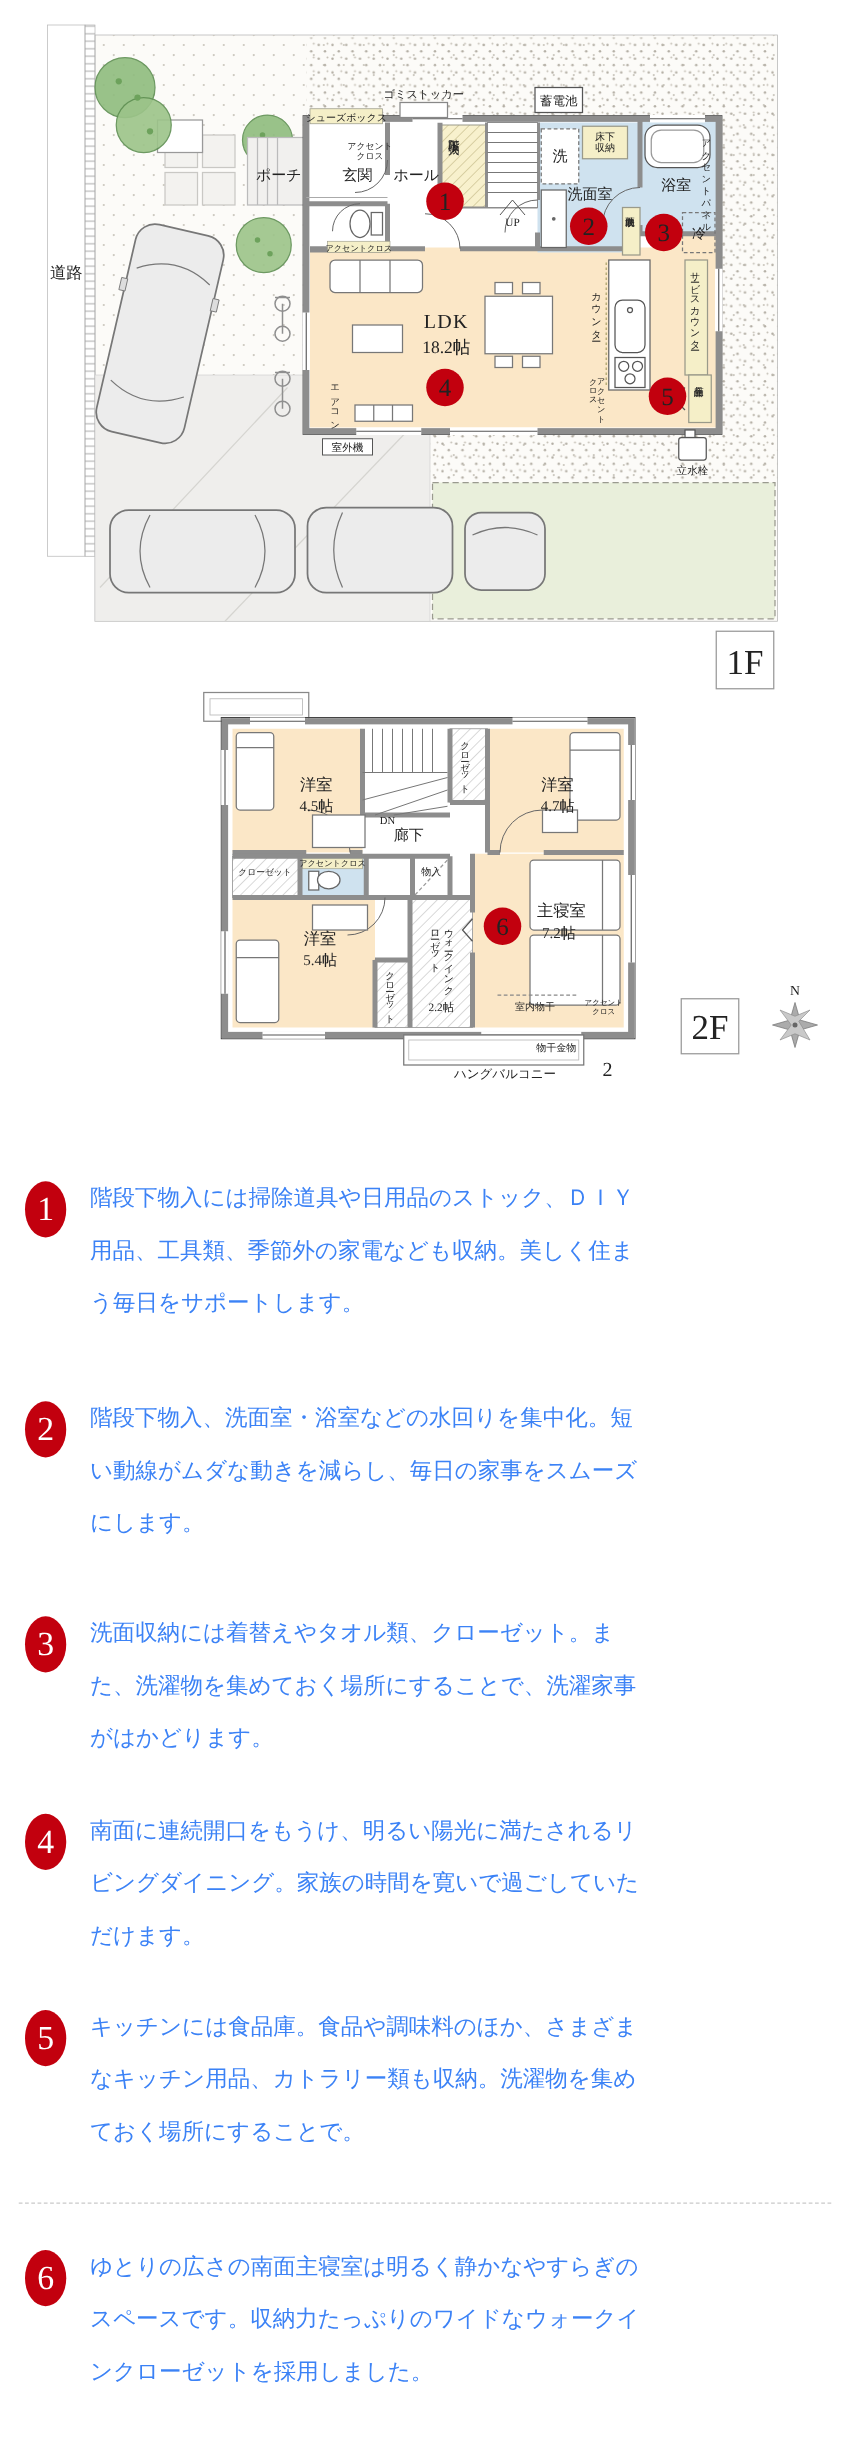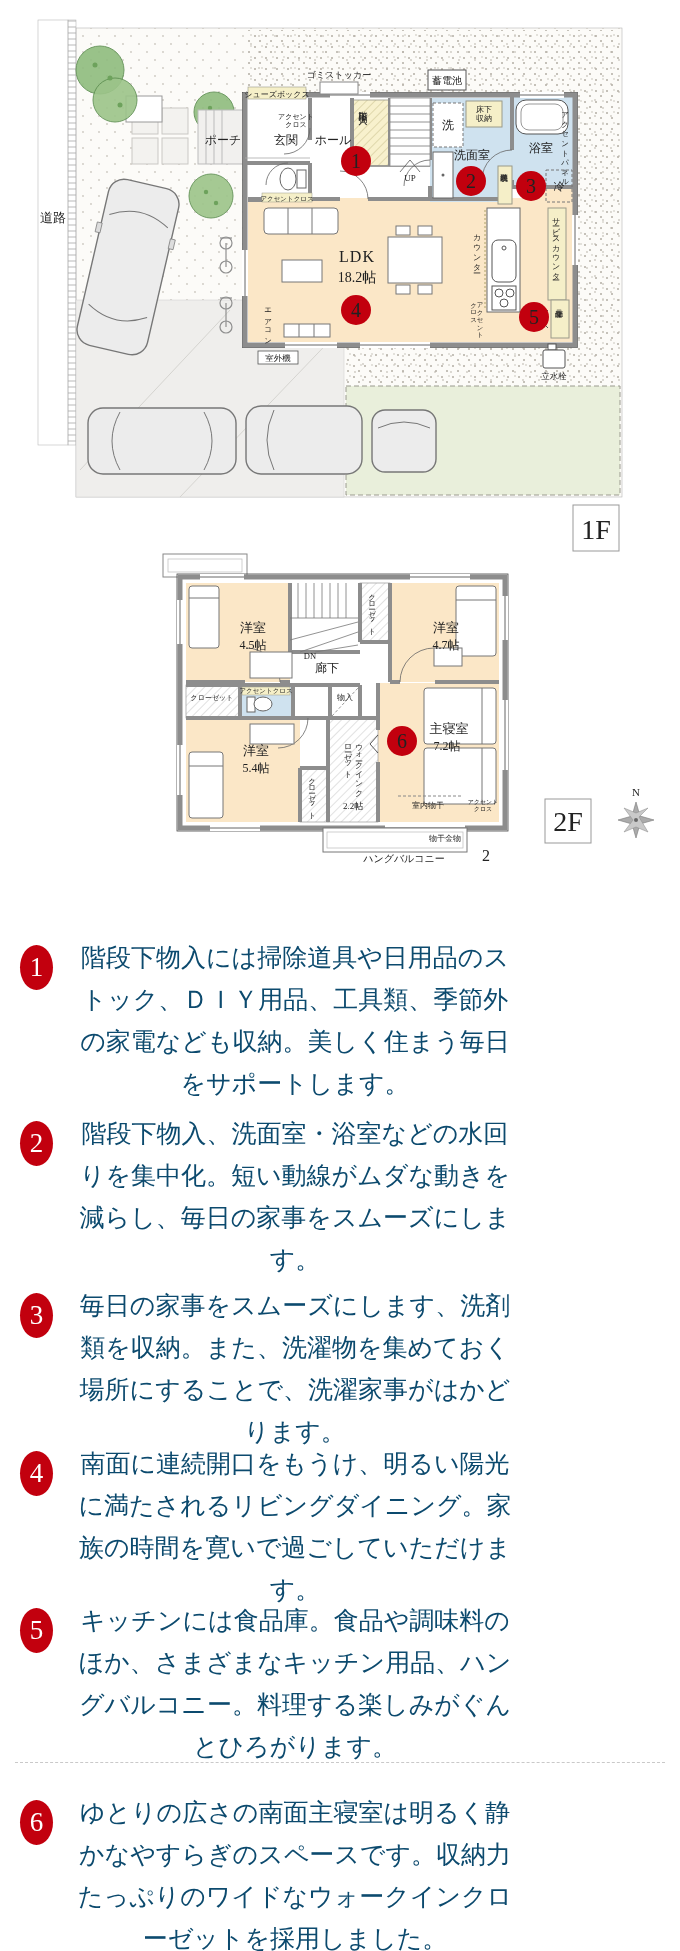--- a/index.html
+++ b/index.html
@@ -5,22 +5,22 @@
 html,body{margin:0;padding:0;background:#fff;}
 .page{position:relative;width:680px;height:1951px;background:#ffffff;overflow:hidden;
   font-family:"Liberation Serif","DejaVu Serif",serif;}
 svg text{font-family:"Liberation Serif","DejaVu Serif",serif;fill:#222;}
 .v{position:absolute;writing-mode:vertical-rl;text-orientation:upright;color:#222;
    font-family:"Liberation Serif","DejaVu Serif",serif;letter-spacing:1px;line-height:1;}
 .sec{position:absolute;left:0;width:680px;}
 .badge{position:absolute;left:20px;top:1px;width:33px;height:45px;border-radius:50%;
   background:#c2000e;color:#fff;display:flex;align-items:center;justify-content:center;
   font-size:27px;font-family:"Liberation Serif","DejaVu Serif",serif;}
-.txt{position:absolute;left:72px;top:-7px;width:446px;font-size:25px;line-height:42px;
-  color:#0c4a6e;text-align:center;}
+.txt{position:absolute;left:72px;top:-7px;width:446px;font-size:18px;line-height:42px;
+  color:#3b82f6;text-align:left;}
 .divider{position:absolute;left:15px;top:1762px;width:650px;border-top:1px dashed #c9c9c9;}
 </style>
 </head>
 <body>
 
 <div class="page">
 
 <svg width="680" height="915" viewBox="0 0 680 915">
 <defs>
   <pattern id="hY" width="6" height="6" patternUnits="userSpaceOnUse" patternTransform="rotate(45)">
@@ -456,29 +456,29 @@
 <div class="sec" style="top:944px">
   <div class="badge">1</div>
   <div class="txt">階段下物入には掃除道具や日用品のストック、ＤＩＹ用品、工具類、季節外の家電なども収納。美しく住まう毎日をサポートします。</div>
 </div>
 <div class="sec" style="top:1120px">
   <div class="badge">2</div>
   <div class="txt">階段下物入、洗面室・浴室などの水回りを集中化。短い動線がムダな動きを減らし、毎日の家事をスムーズにします。</div>
 </div>
 <div class="sec" style="top:1292px">
   <div class="badge">3</div>
-  <div class="txt">毎日の家事をスムーズにします、洗剤類を収納。また、洗濯物を集めておく場所にすることで、洗濯家事がはかどります。</div>
+  <div class="txt">洗面収納には着替えやタオル類、クローゼット。また、洗濯物を集めておく場所にすることで、洗濯家事がはかどります。</div>
 </div>
 <div class="sec" style="top:1450px">
   <div class="badge">4</div>
   <div class="txt">南面に連続開口をもうけ、明るい陽光に満たされるリビングダイニング。家族の時間を寛いで過ごしていただけます。</div>
 </div>
 <div class="sec" style="top:1607px">
   <div class="badge">5</div>
-  <div class="txt">キッチンには食品庫。食品や調味料のほか、さまざまなキッチン用品、ハングバルコニー。料理する楽しみがぐんとひろがります。</div>
+  <div class="txt">キッチンには食品庫。食品や調味料のほか、さまざまなキッチン用品、カトラリー類も収納。洗濯物を集めておく場所にすることで。</div>
 </div>
 <div class="divider"></div>
 <div class="sec" style="top:1799px">
   <div class="badge">6</div>
   <div class="txt">ゆとりの広さの南面主寝室は明るく静かなやすらぎのスペースです。収納力たっぷりのワイドなウォークインクローゼットを採用しました。</div>
 </div>
 
 </div>
 
 </body></html>

